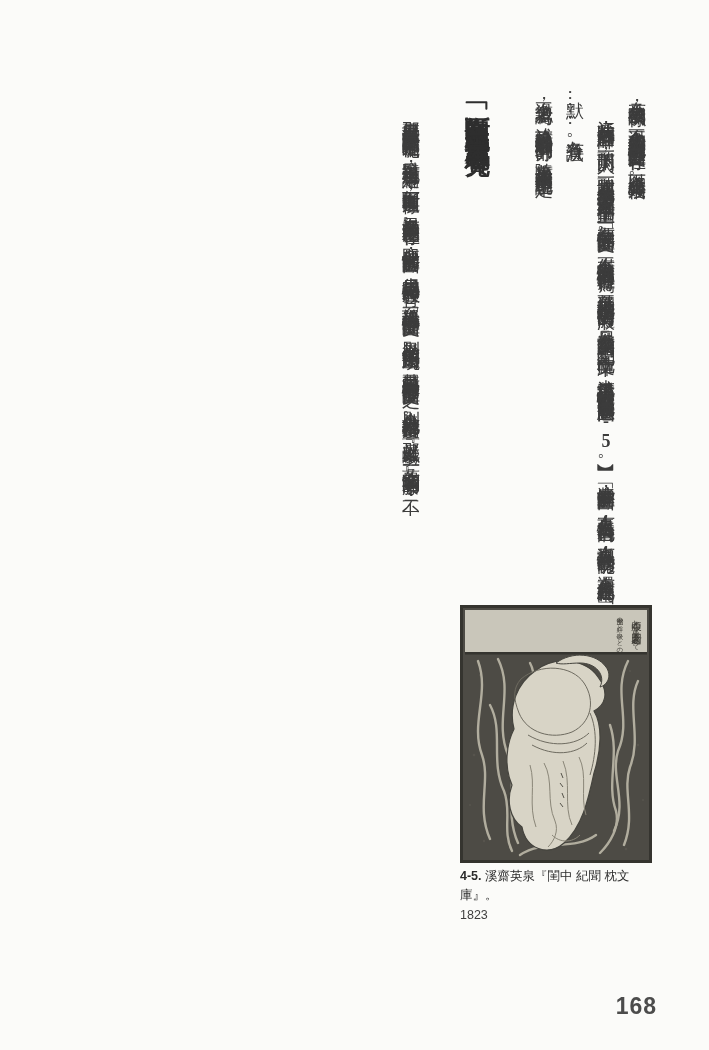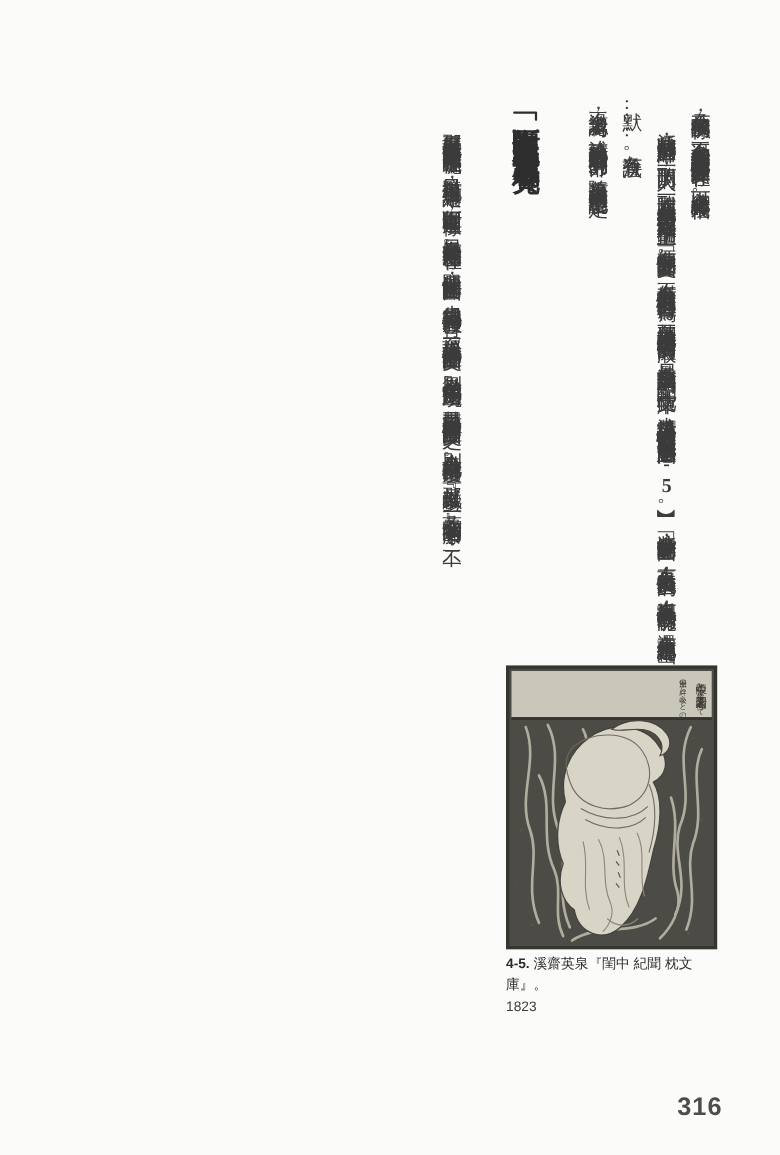--- a/index.html
+++ b/index.html
@@ -157,15 +157,15 @@
     <p><span>　江戶時代有名的浮世繪師，歌川門下的一人，歌川國貞在一八五七年所繪的『吾妻源氏』（一八五四年）的插畫上，便有完美的「性交斷面圖」。不僅有插入於女性性器中的男性性器特寫，甚至還細密地描繪了在陰道內射出的體液。另外在溪齋英泉的『閨中 紀聞 枕文庫』中，也清楚描繪了男性性器插入女性性器被緊緊包覆的狀態</span><span class="figref"><span>【圖</span><span class="upright">4-5</span><span>】</span></span><span>。這些春畫裡的「斷面圖」，有人主張是出於情色目的，也有人認為是性教育的功能，還有人相信純粹是為了幽默……各有說法。</span></p>
 
     <p>不過筆者認為，或許純粹是出於想知道那看不到的部分，隨著人類最根本的欲求而畫的也說不定。</p>
 
     <h2>「斷面圖」表現曾被當成一種馬賽克？</h2>
 
     <p>　那麼最早出現在漫畫中的「斷面圖」又是哪幅呢？這點目前也還沒有定論，但斷面圖這種圖像，早在漫畫的黎明期便已存在。即便是性器官的斷面圖，也很早就開始用於性教育；至於現代漫畫中的「性交斷面圖」，則是從七〇年代前後開始出現。其中目前已知最古老的「性交斷面圖」之一，則令人意外地是部科幻漫畫。那就是以『多啦Ａ夢』一作名聞遐邇的藤子・Ｆ・不二</p>
 
   </div>
 
-  <div class="pagenum">316</div>
+  <div class="pagenum">168</div>
 
 </div>
 
 </body></html>

